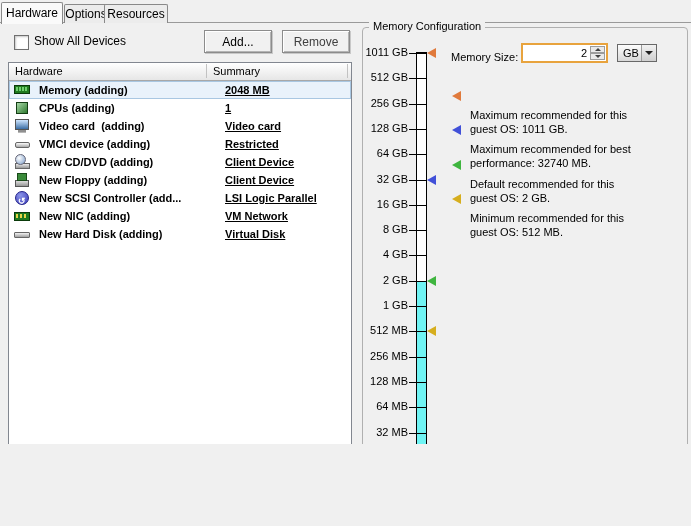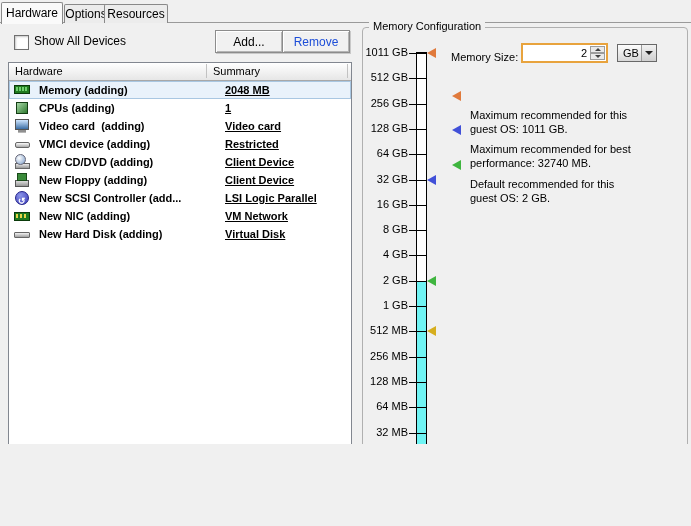--- a/index.html
+++ b/index.html
@@ -16,22 +16,22 @@
   .tab-options{left:64px;width:42px;}
   .tab-resources{left:104px;width:62px;}
 
   
   .checkbox{position:absolute;left:14px;top:35px;width:13px;height:13px;background:#fff;
             border:1px solid #707070;box-shadow:inset 1px 1px 2px #c8c8c8;}
   .cb-label{position:absolute;left:34px;top:34px;font-size:12px;}
   .btn{position:absolute;top:30px;width:68px;height:23px;font-family:"Liberation Sans",sans-serif;
        font-size:12px;background:#f1f1f1;border:1px solid #8c8c8c;
        box-shadow:inset 1px 1px 0 #ffffff,inset -1px -1px 0 #b4b4b4, 1px 1px 0 #c8c8c8;}
-  .btn-add{left:215px;}
-  .btn-remove{left:282px;color:#1d4ed8;}
+  .btn-add{left:204px;}
+  .btn-remove{left:282px;color:#404040;}
 
   
   .device-table{position:absolute;left:8px;top:62px;width:344px;height:456px;background:#fff;
                 border:1px solid #828790;box-sizing:border-box;}
   .thead{position:relative;height:17px;background:linear-gradient(#ffffff,#e6e6e6);
          border-bottom:1px solid #a8a8a8;line-height:17px;}
   .th-hw{position:absolute;left:6px;top:0;}
   .th-sum{position:absolute;left:204px;top:0;}
   .th-div1{position:absolute;left:197px;top:1px;width:1px;height:14px;background:#c2c2c2;}
   .th-div2{position:absolute;left:338px;top:1px;width:1px;height:14px;background:#c2c2c2;}
@@ -257,15 +257,22 @@
       </div>
       <div class="marker" style="top: 248px; border-right-color: rgb(63, 181, 63);"></div>
       <div class="legend-item" style="top: 117px;">
         <span class="legend-tri" style="border-right-color: rgb(63, 181, 63);"></span>
         <div class="legend-text">
           <div>Default recommended for this</div>
           <div>guest OS: 2 GB.</div>
         </div>
       </div>
       <div class="marker" style="top: 298px; border-right-color: rgb(214, 174, 30);"></div>
+      <div class="legend-item" style="top: 151px;">
+        <span class="legend-tri" style="border-right-color: rgb(214, 174, 30);"></span>
+        <div class="legend-text">
+          <div>Minimum recommended for this</div>
+          <div>guest OS: 512 MB.</div>
+        </div>
+      </div>
     </div>
 
 </div>
 
 </body></html>

